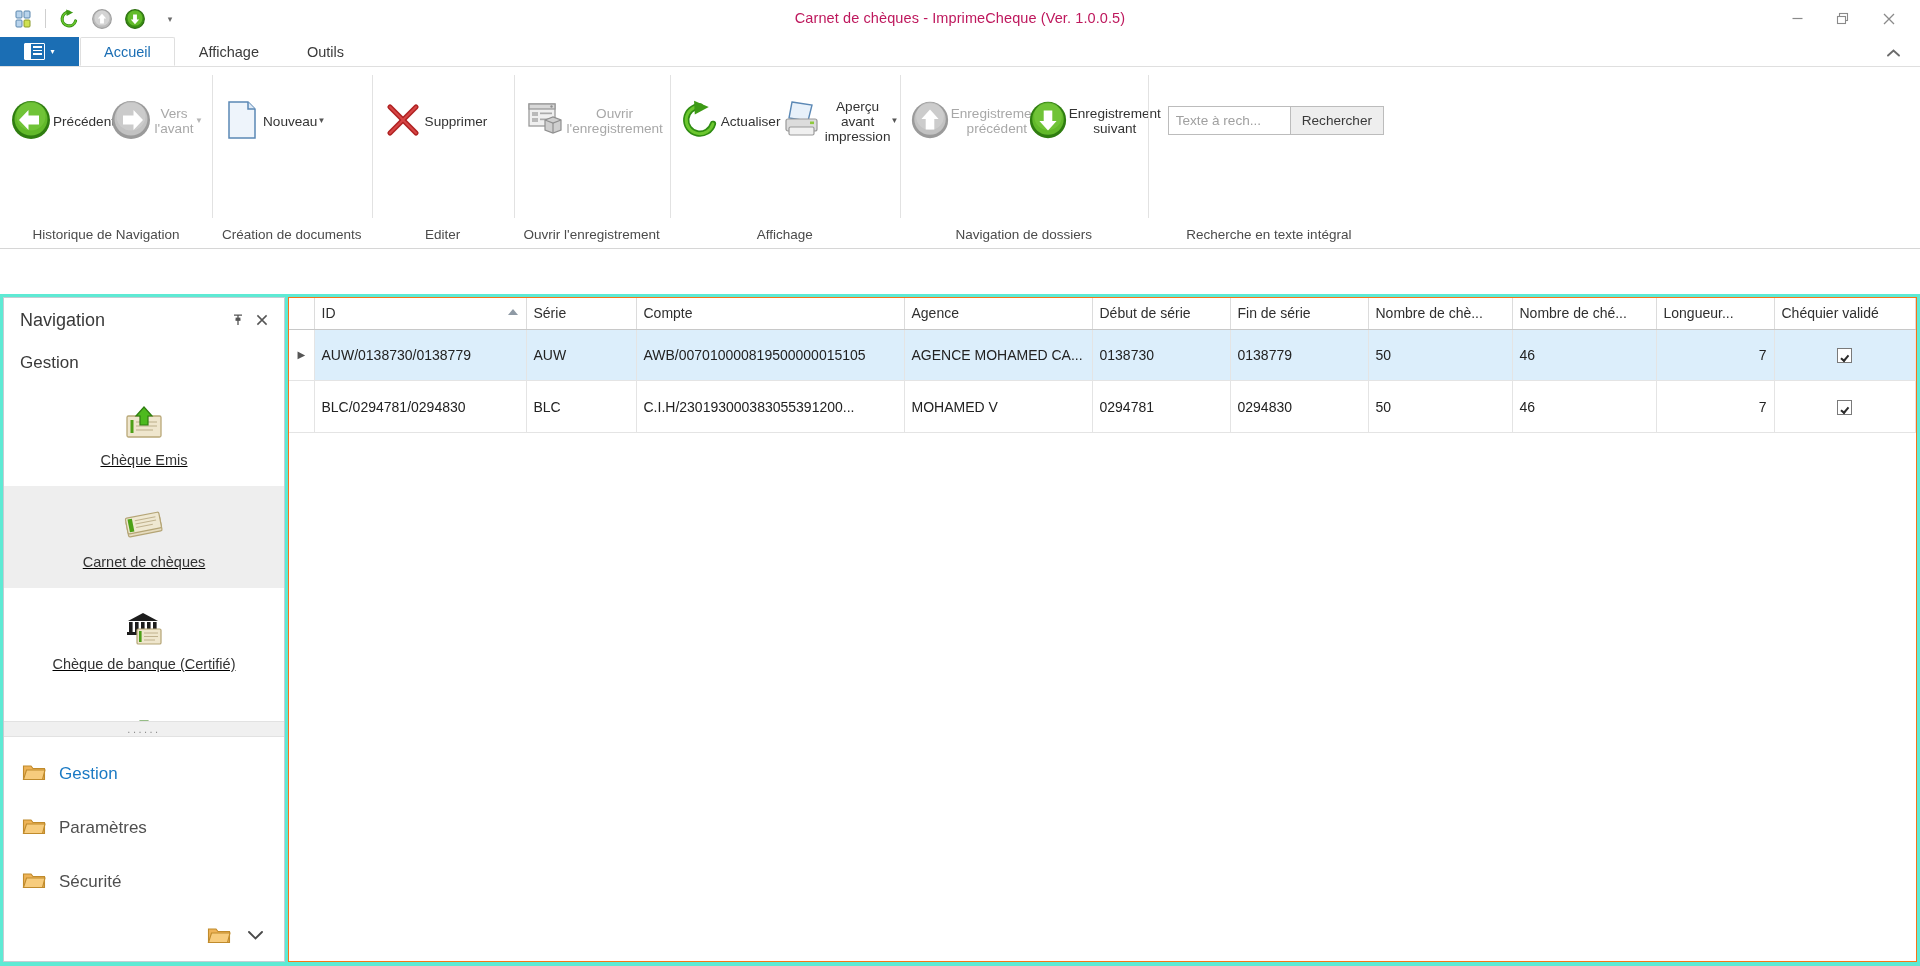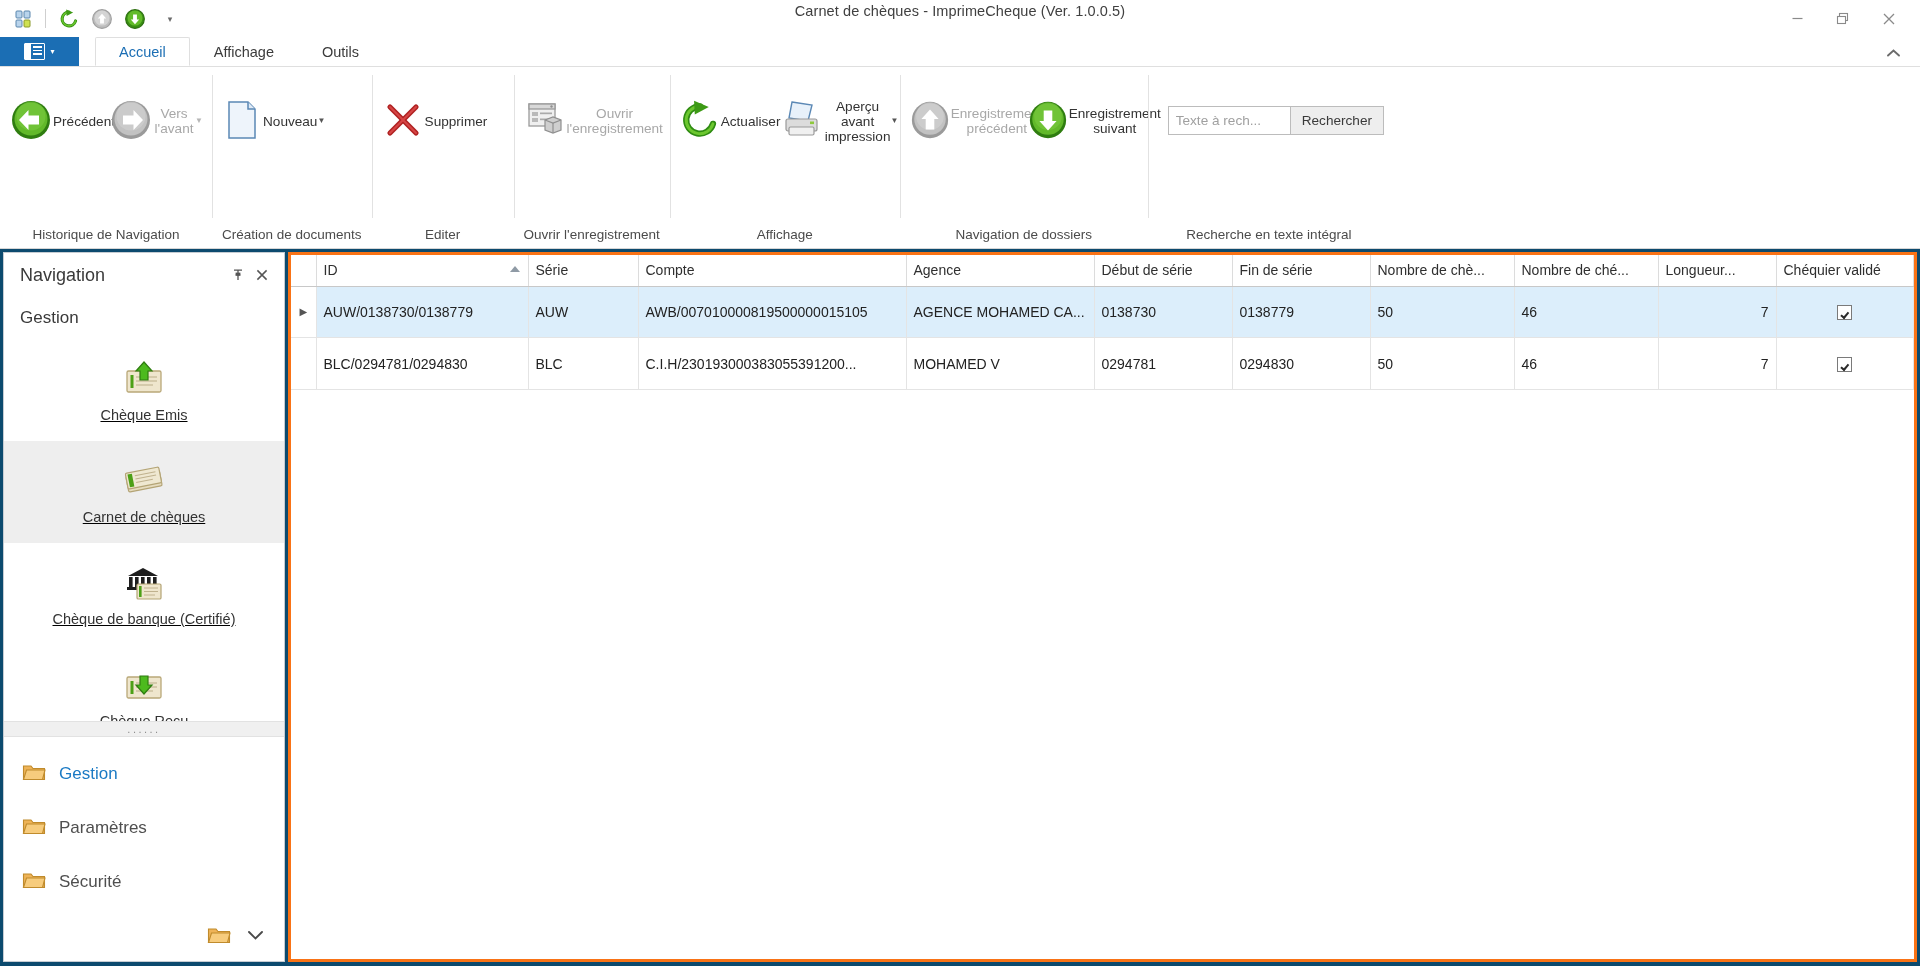--- a/index.html
+++ b/index.html
@@ -20,24 +20,24 @@
 
   
   .titlebar {
     position: relative;
     height: 37px; flex: 0 0 37px;
     background: #ffffff;
     border-bottom: 0;
   }
   .title-text {
     position: absolute;
-    left: 0; right: 0; top: 3px;
+    left: 0; right: 0; top: 10px;
     text-align: center;
     font-size: 14.5px;
-    color: #404040;
+    color: #be185d;
     letter-spacing: .1px;
   }
   .wincontrols {
     position: absolute; right: 8px; top: 0;
     height: 37px; display: flex; align-items: center;
   }
   .wbtn {
     width: 46px; height: 30px;
     display: flex; align-items: center; justify-content: center;
     color: #8a8a8a;
@@ -88,21 +88,21 @@
     background: linear-gradient(to right, #ffffff 0, #ffffff 6px, transparent 6px);
   }
   .appmenu .glyph::after {
     content: "";
     position: absolute;
     left: 8px; top: 2px;
     width: 9px; height: 11px;
     background-image: repeating-linear-gradient(to bottom, #ffffff 0 1.6px, transparent 1.6px 3.6px);
   }
   .appmenu .caret { color: #fff; font-size: 8px; line-height: 1; }
-  .tabs { display: flex; align-items: flex-end; height: 29px; margin-left: 16px; }
+  .tabs { display: flex; align-items: flex-end; height: 29px; margin-left: 1px; }
   .tab {
     height: 29px; padding: 0 23px;
     display: flex; align-items: center; justify-content: center;
     font-size: 14.5px; color: #3b3b3b;
     border: 1px solid transparent;
     position: relative;
   }
   .tab.active {
     color: #1b6eb4;
     background: #ffffff;
@@ -194,24 +194,25 @@
     border: 0; border-left: 1px solid #bcbcbc;
     background: #eeeeee;
     font-size: 13.6px; color: #3a3a3a;
     font-family: "Liberation Sans", sans-serif;
   }
 
   
   .body {
     flex: 1 1 auto;
     display: flex;
-    background: #0c4a6e;
+    background: #5eead4;
     padding: 3px 3px 4px 3px;
     gap: 3px;
     min-height: 0;
+    margin-top: 45px;
   }
 
   
   .navpanel {
     flex: 0 0 282px;
     background: #ffffff;
     border: 1px solid #c6ccd2;
     display: flex; flex-direction: column;
     min-height: 0;
   }
@@ -276,21 +277,21 @@
   }
   .nav-footer .fbtn {
     display: flex; align-items: center; justify-content: center;
     color: #4a4a4a;
   }
 
   
   .gridpanel {
     flex: 1 1 auto;
     background: #ffffff;
-    border: 3px solid #f97316;
+    border: 1px solid #f97316;
     display: flex; flex-direction: column;
     min-width: 0; min-height: 0;
   }
   table.grid {
     width: 100%;
     border-collapse: collapse;
     table-layout: fixed;
     font-size: 14px;
   }
   table.grid th {

